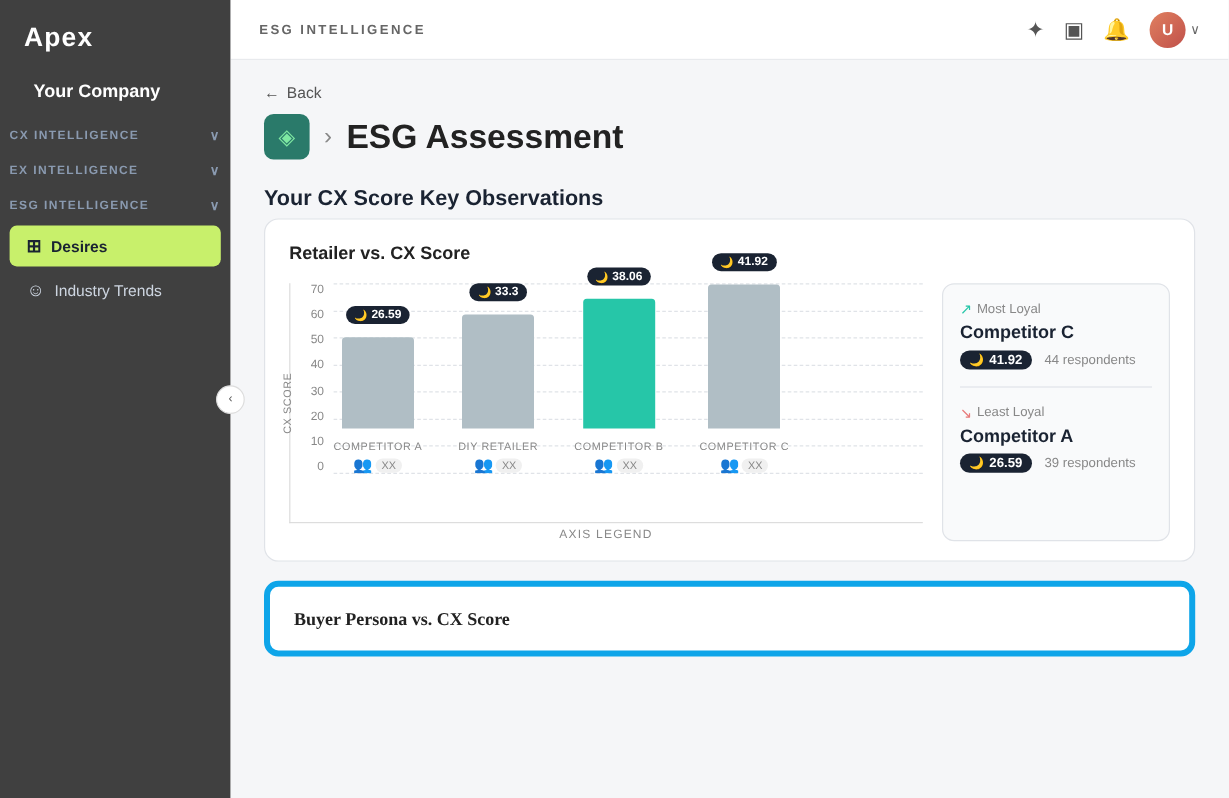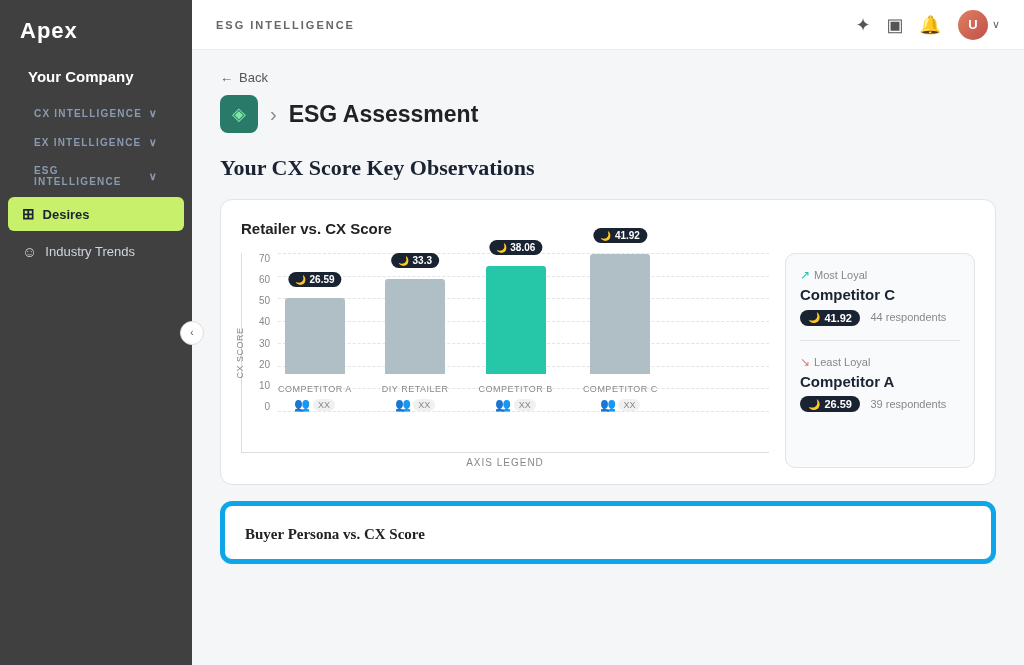--- a/index.html
+++ b/index.html
@@ -26,21 +26,21 @@
     .sidebar-company {
       padding: 10px 28px 14px;
       font-size: 15px;
       font-weight: 700;
       color: #fff;
     }
     .sidebar-nav-group {
       display: flex;
       align-items: center;
       justify-content: space-between;
-      padding: 8px 34px;
+      padding: 8px 8px;
       font-size: 10px;
       letter-spacing: 1.2px;
       color: #8a9ab0;
       font-weight: 600;
       cursor: pointer;
     }
     .sidebar-nav-item {
       display: flex;
       align-items: center;
       gap: 8px;
@@ -158,21 +158,21 @@
       height: 38px;
       background: #2a7a6a;
       border-radius: 8px;
       display: flex;
       align-items: center;
       justify-content: center;
       color: #7ee8a2;
       font-size: 18px;
     }
     .page-title {
-      font-size: 23px;
+      font-size: 28px;
       font-weight: 700;
       color: #222;
     }
     .section-title {
       font-size: 20px;
       font-weight: 700;
       color: #1a2332;
       margin-bottom: 6px;
     }
     .section-desc {
@@ -413,21 +413,21 @@
       <span>← </span>
       <span>Back</span>
     </div>
 
     <div class="page-header">
       <div class="esg-icon">◈</div>
       <span style="font-size:20px;color:#888;">›</span>
       <h1 class="page-title">ESG Assessment</h1>
     </div>
 
-    <h3 style="font-size:22px;font-weight:700;color:#1a2332;margin-bottom:18px;font-family:Liberation Serif, serif;">Your CX Score Key Observations</h3>
+    <h3 style="font-size:18px;font-weight:700;color:#1a2332;margin-bottom:6px;">Your CX Score Key Observations</h3>
 
     <div class="chart-card">
       <div class="chart-card-title">Retailer vs. CX Score</div>
       <div class="chart-area">
 
         <div class="bar-chart-container">
           <div class="bar-chart">
 
             <div class="axis-title">CX SCORE</div>
 

